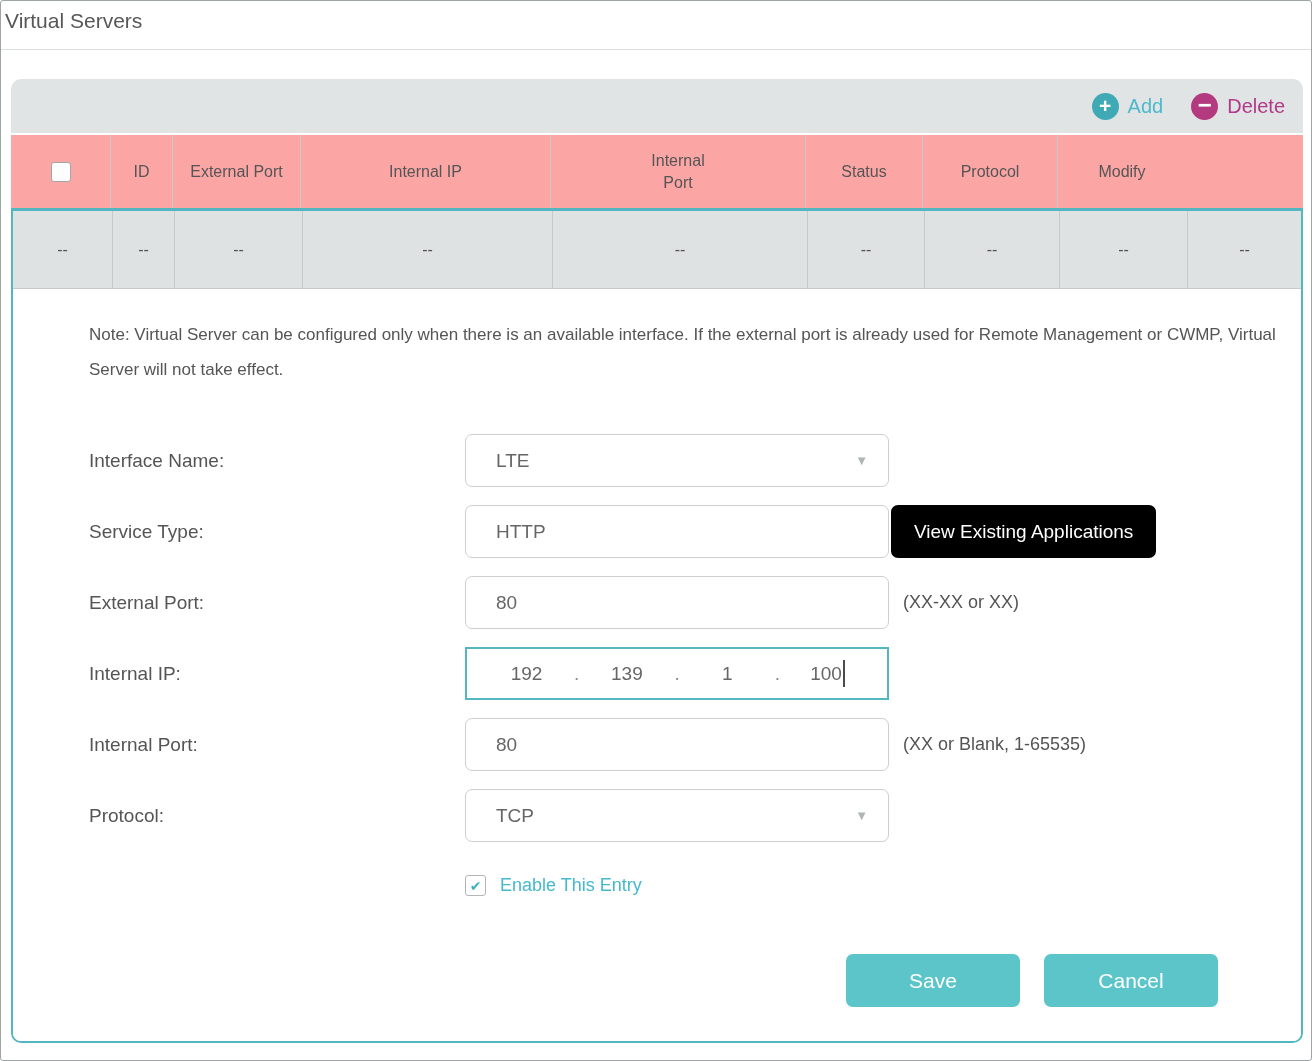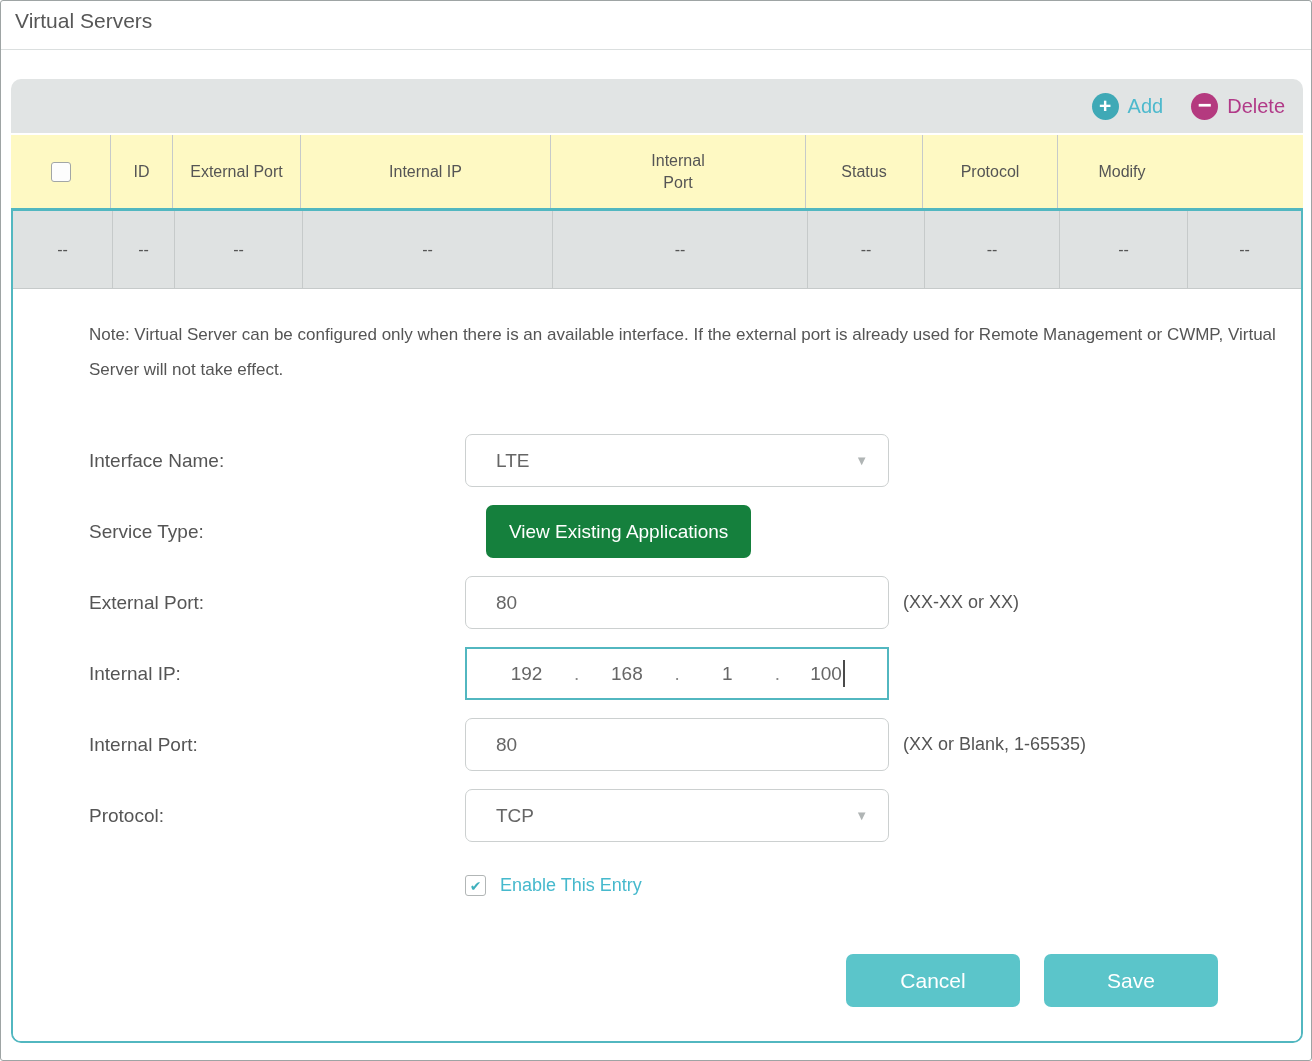--- a/index.html
+++ b/index.html
@@ -4,21 +4,21 @@
 <style>
   * { margin:0; padding:0; box-sizing:border-box; }
   html,body { background:#fff; }
   body { font-family:"Liberation Sans", sans-serif; }
   .page {
     position:relative; width:1312px; height:1061px;
     background:#fff; border:1px solid #9ea4a4; border-radius:3px;
     overflow:hidden;
   }
   .page-title {
-    position:absolute; left:14px; top:8px;
+    position:absolute; left:4px; top:8px;
     font-size:21px; color:#575757;
   }
   .title-rule {
     position:absolute; top:48px; left:0; width:100%; height:1px;
     background:#dbdfdf;
   }
   .panel { position:absolute; left:10px; top:78px; width:1292px; }
 
   
   .toolbar {
@@ -35,21 +35,21 @@
   .add-circle { background:#3fa9b6; }
   .del-circle { background:#b43a7f; font-size:24px; }
   .add-label { color:#4db9cd; }
   .del-label { color:#b13a88; }
 
   
   .grid-cols {
     display:grid;
     grid-template-columns:100px 62px 128px 250px 255px 117px 135px 128px 1fr;
   }
-  .thead { height:73px; background:#fef9c3; }
+  .thead { height:73px; background:#fca5a5; }
   .th {
     display:flex; align-items:center; justify-content:center; text-align:center;
     color:#555; font-size:16px; border-right:1px solid #c6caca;
   }
   .th:last-child { border-right:none; }
   .wrap-narrow { display:inline-block; max-width:82px; line-height:22px; }
   .header-checkbox {
     width:20px; height:20px; background:#fdfdfd;
     border:1px solid #a2a6a6; border-radius:3px; cursor:pointer;
   }
@@ -85,22 +85,22 @@
   .ip-field {
     border:2px solid #52b7c0; border-radius:0; padding:0 14px;
     justify-content:space-between;
   }
   .octet { flex:1; text-align:center; color:#666; }
   .ip-dot { color:#8a8a8a; padding:0 2px; }
   .last-octet { display:inline-flex; align-items:center; justify-content:center; }
   .text-cursor { display:inline-block; width:2px; height:27px; background:#4a4a4a; margin-left:1px; }
 
   .side-btn {
-    margin-left:21px; height:53px; padding:0 23px;
-    background:#15803d; color:#fff; font-size:19px; border:none;
+    margin-left:2px; height:53px; padding:0 23px;
+    background:#000000; color:#fff; font-size:19px; border:none;
     border-radius:7px; display:flex; align-items:center; cursor:pointer;
   }
   .hint { margin-left:14px; font-size:18px; color:#555; }
 
   .enable-row { margin-top:33px; margin-left:376px; display:flex; align-items:center; gap:14px; }
   .enable-checkbox {
     width:21px; height:21px; background:#fff; border:1px solid #b2b6b6;
     border-radius:3px; display:flex; align-items:center; justify-content:center;
     color:#3fb0bd; font-size:14px; cursor:pointer;
   }
@@ -170,37 +170,40 @@
         <div class="frow first">
           <span class="flabel">Interface Name:</span>
           <div class="field select-field">
             <span>LTE</span>
             <span class="dd-arrow">▼</span>
           </div>
         </div>
 
         <div class="frow">
           <span class="flabel">Service Type:</span>
+          <div class="field">
+            <span>HTTP</span>
+          </div>
           <button class="side-btn">View Existing Applications</button>
         </div>
 
         <div class="frow">
           <span class="flabel">External Port:</span>
           <div class="field">
             <span>80</span>
           </div>
           <span class="hint">(XX-XX or XX)</span>
         </div>
 
         <div class="frow">
           <span class="flabel">Internal IP:</span>
           <div class="field ip-field">
             <span class="octet">192</span>
             <span class="ip-dot">.</span>
-            <span class="octet">168</span>
+            <span class="octet">139</span>
             <span class="ip-dot">.</span>
             <span class="octet">1</span>
             <span class="ip-dot">.</span>
             <span class="octet last-octet">
               <span>100</span>
               <span class="text-cursor"></span>
             </span>
           </div>
         </div>
 
@@ -221,20 +224,20 @@
         </div>
 
         <div class="enable-row">
           <span class="enable-checkbox">
             <span>✔</span>
           </span>
           <span class="enable-label">Enable This Entry</span>
         </div>
 
         <div class="btn-row">
+          <button class="action-btn">Save</button>
           <button class="action-btn">Cancel</button>
-          <button class="action-btn">Save</button>
         </div>
 
       </div>
     </div>
   </div>
 </div>
 
 </body></html>

